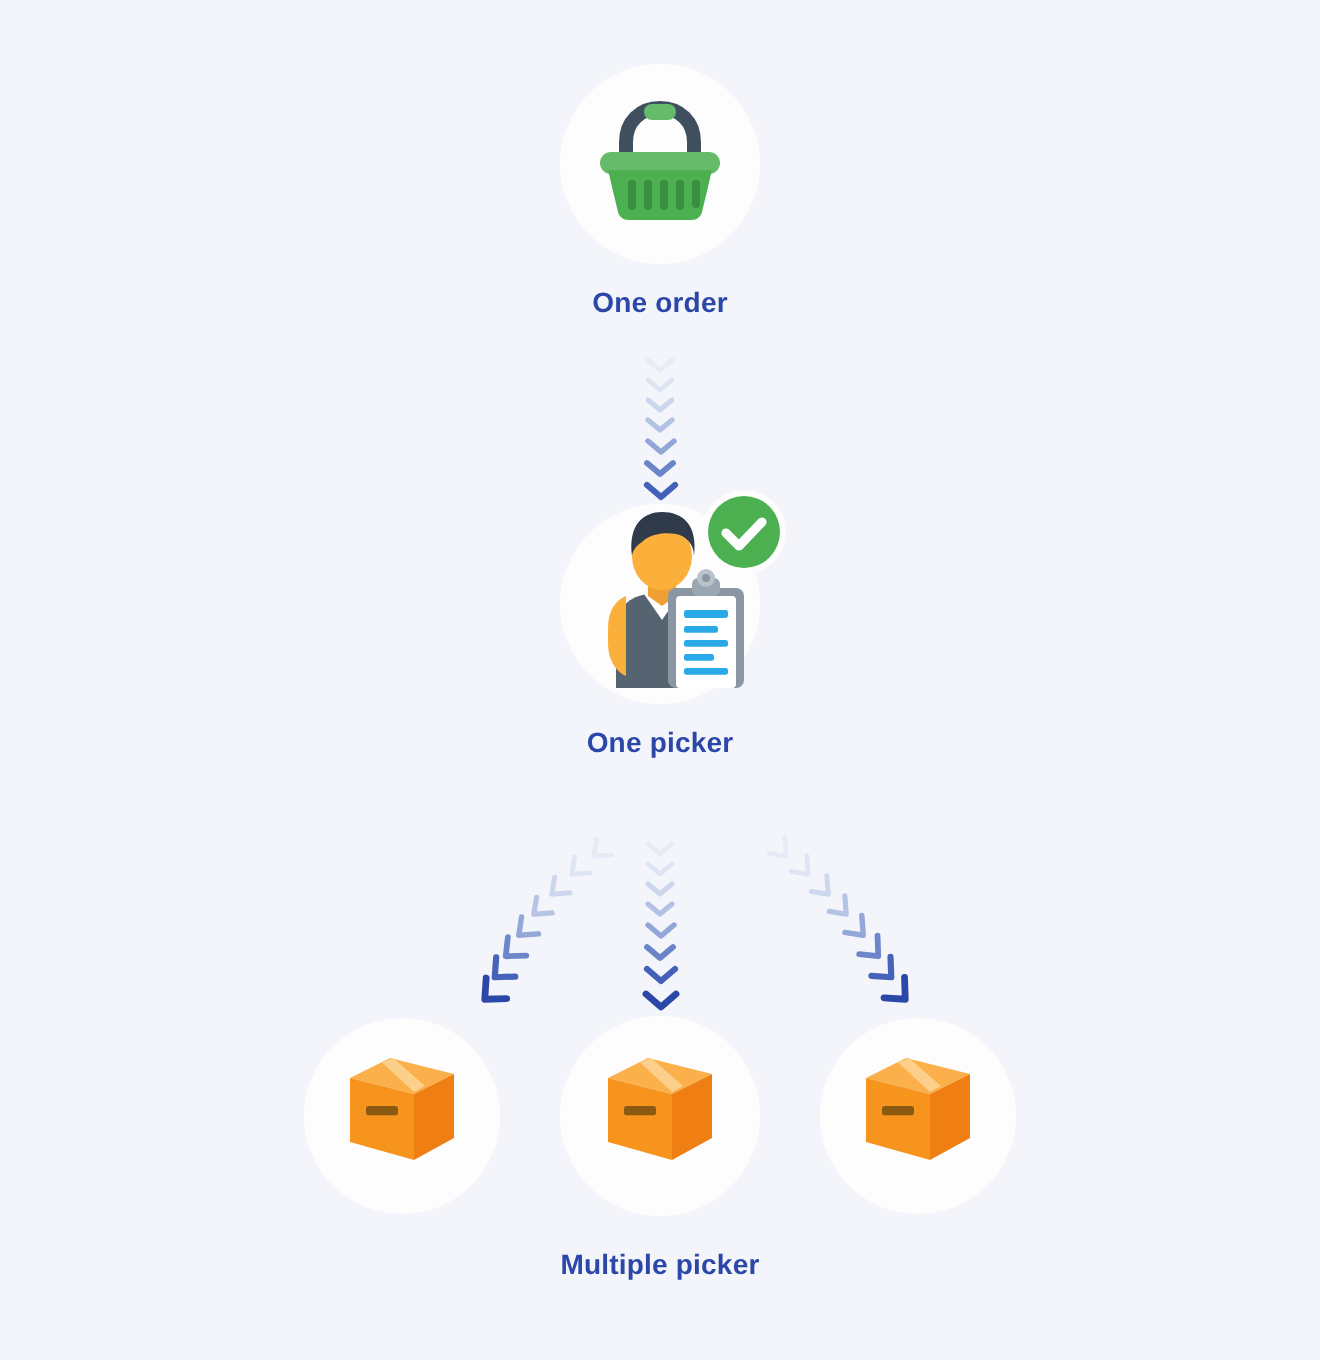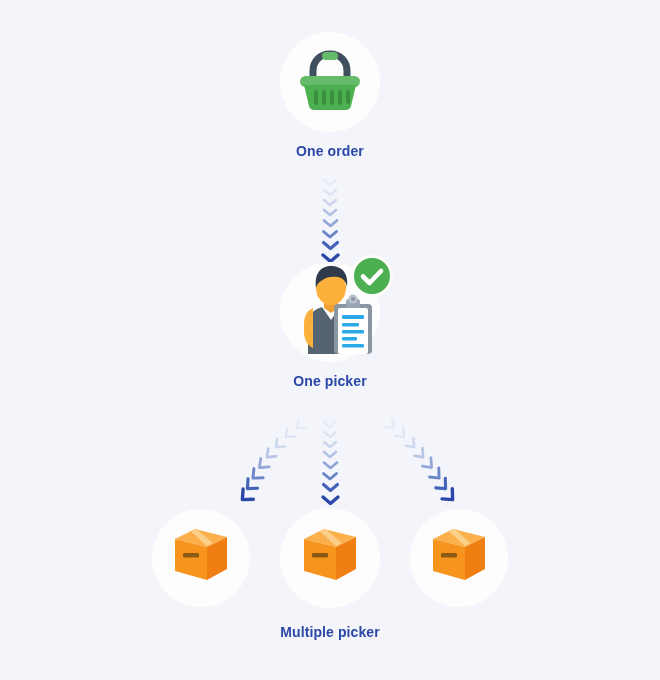--- a/index.html
+++ b/index.html
@@ -40,21 +40,21 @@
     margin-top: 11px;
     color: #2b47a8;
     font-size: 14px;
     font-weight: bold;
     letter-spacing: .1px;
     white-space: nowrap;
   }
 
   
   #order-node   { left: 0; right: 0; top: 32px; }
-  #picker-node  { left: 0; right: 0; top: 262px; justify-content: center; }
+  #picker-node  { left: 0; right: 0; top: 252px; justify-content: center; }
   #items-node   { left: 0; right: 0; top: 508px; }
 
   #order-node  .disc { width: 100px; height: 100px; }
   #picker-node .disc { width: 100px; height: 100px; }
 
   .items-row {
     display: flex;
     justify-content: center;
     align-items: center;
     gap: 30px;

